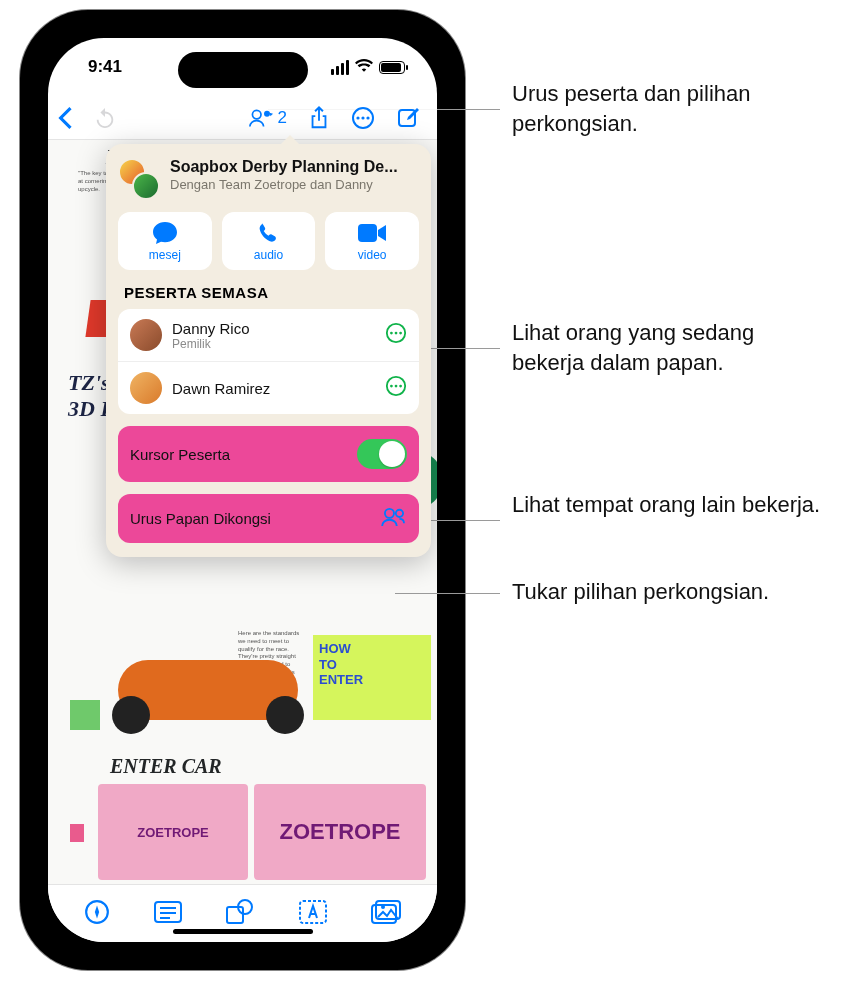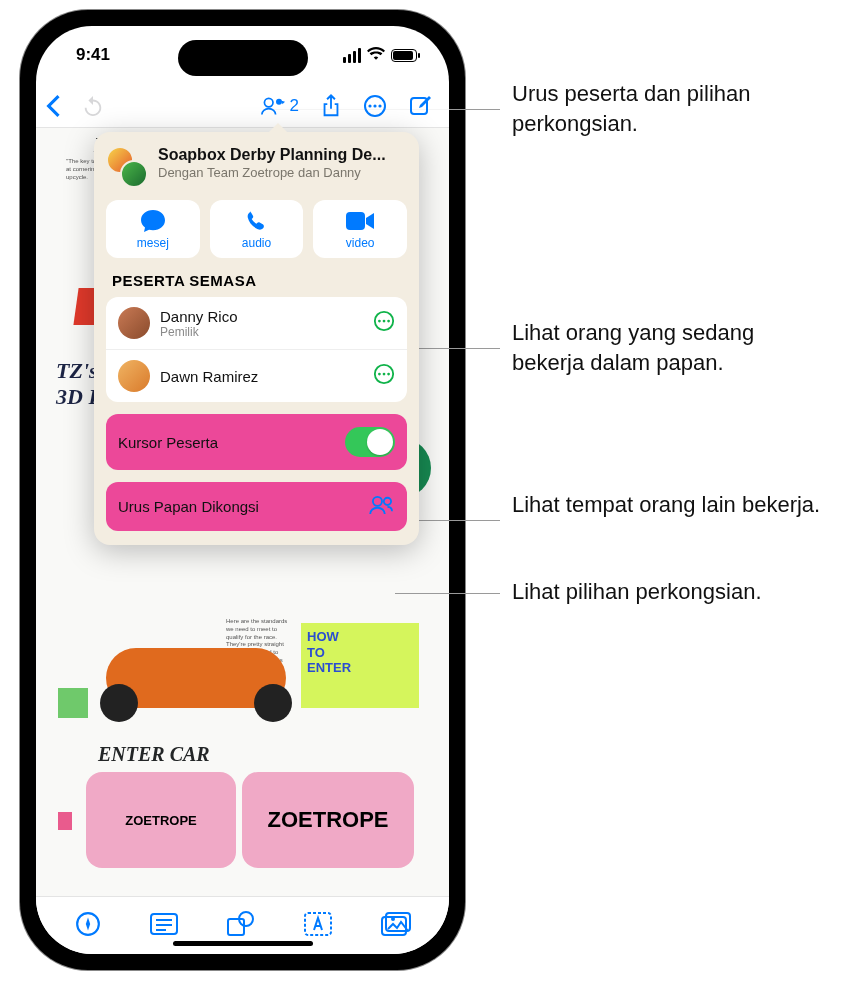--- a/index.html
+++ b/index.html
@@ -10,21 +10,21 @@
     position: relative;
     overflow: hidden;
   }
   
   .phone {
     position: absolute;
     left: 20px; top: 10px;
     width: 445px; height: 960px;
     background: #000;
     border-radius: 68px;
-    padding: 16px;
+    padding: 28px;
     box-shadow: 0 0 0 1px #888;
   }
   .screen {
     width: 100%; height: 100%;
     background: #fff;
     border-radius: 56px;
     overflow: hidden;
     position: relative;
   }
   .notch {
@@ -86,21 +86,21 @@
   .handwrite { position:absolute; font-family: "Comic Sans MS", cursive; font-style:italic; color:#232627;}
   .car {
     position:absolute; left:70px; top:520px; width:180px; height:60px;
     background:#e06a1e; border-radius:30px;
   }
   .car::before,.car::after{content:"";position:absolute;width:38px;height:38px;background:#222;border-radius:50%;bottom:-14px;}
   .car::before{left:-6px;} .car::after{right:-6px;}
   .greendisc{position:absolute;width:60px;height:60px;border-radius:50%;background:#178a52;left:335px;top:310px;}
   .greendisc::after{content:"";position:absolute;width:6px;height:80px;background:#444;left:27px;top:-10px;border-radius:3px;}
   .howto{position:absolute;left:265px;top:495px;width:118px;height:85px;background:#d5f55c;padding:6px;font-size:13px;color:#2b4ed0;font-weight:700;line-height:1.2;}
-  .pink{position:absolute;background:#f0a9c6;border-radius:16px;color:#000000;font-weight:900;display:flex;align-items:center;justify-content:center;}
+  .pink{position:absolute;background:#f0a9c6;border-radius:4px;color:#701a75;font-weight:900;display:flex;align-items:center;justify-content:center;}
   .tinytext{position:absolute;font-size:6px;color:#555;line-height:1.3;width:90px;}
   .green-sticky{position:absolute;width:30px;height:30px;background:#6fc96b;}
 
   
   .popover {
     position:absolute;
     top: 106px; left: 58px;
     width: 325px;
     background:#f3ede1;
     border-radius:16px;
@@ -398,13 +398,13 @@
 <div class="leader" style="left:268px;top:109px;width:232px"></div>
 <div class="callout" style="left:512px;top:79px">Urus peserta dan pilihan perkongsian.</div>
 
 <div class="leader" style="left:300px;top:348px;width:200px"></div>
 <div class="callout" style="left:512px;top:318px">Lihat orang yang sedang bekerja dalam papan.</div>
 
 <div class="leader" style="left:388px;top:520px;width:112px"></div>
 <div class="callout" style="left:512px;top:490px">Lihat tempat orang lain bekerja.</div>
 
 <div class="leader" style="left:395px;top:593px;width:105px"></div>
-<div class="callout" style="left:512px;top:577px">Lihat pilihan perkongsian.</div>
+<div class="callout" style="left:512px;top:577px">Tukar pilihan perkongsian.</div>
 
 </body></html>

